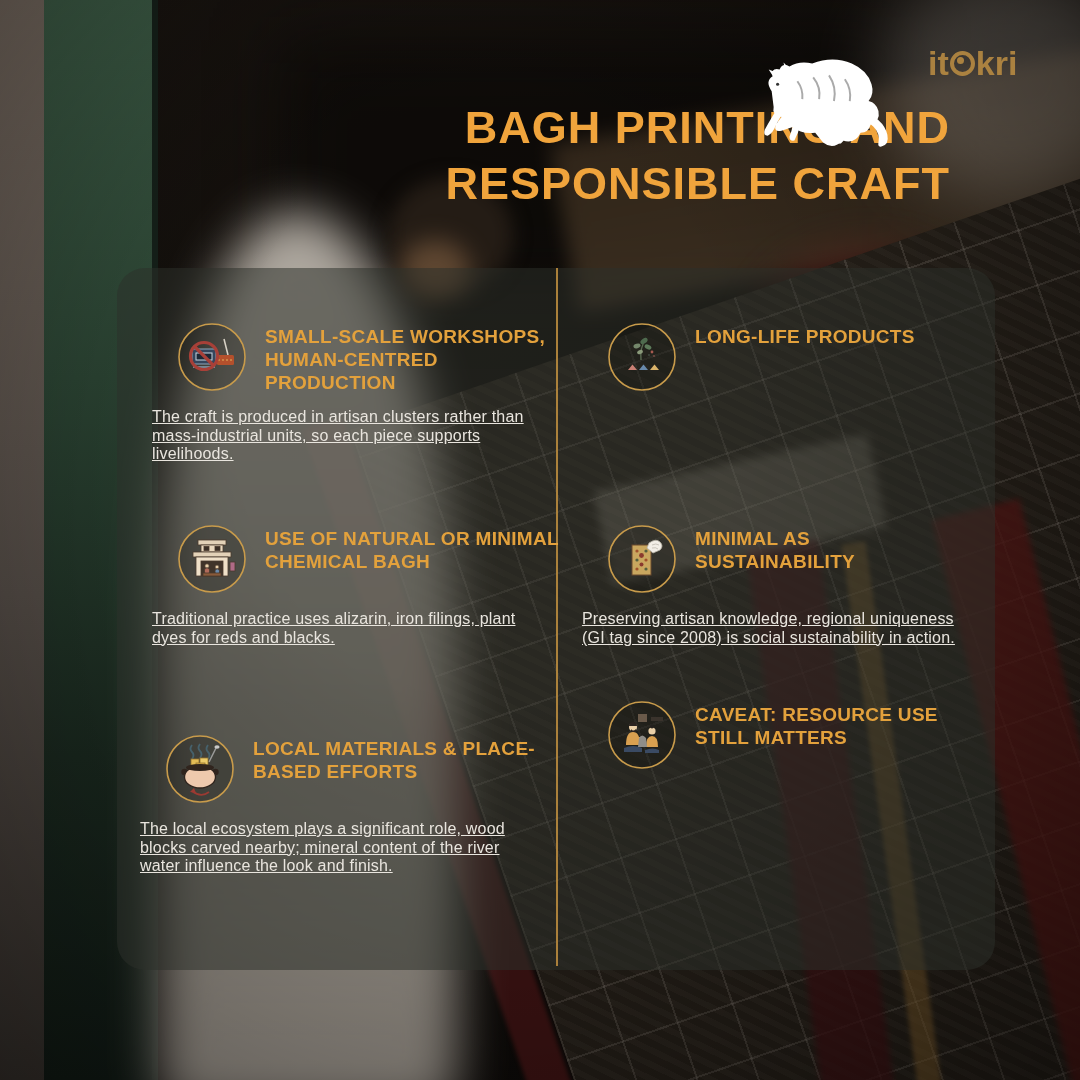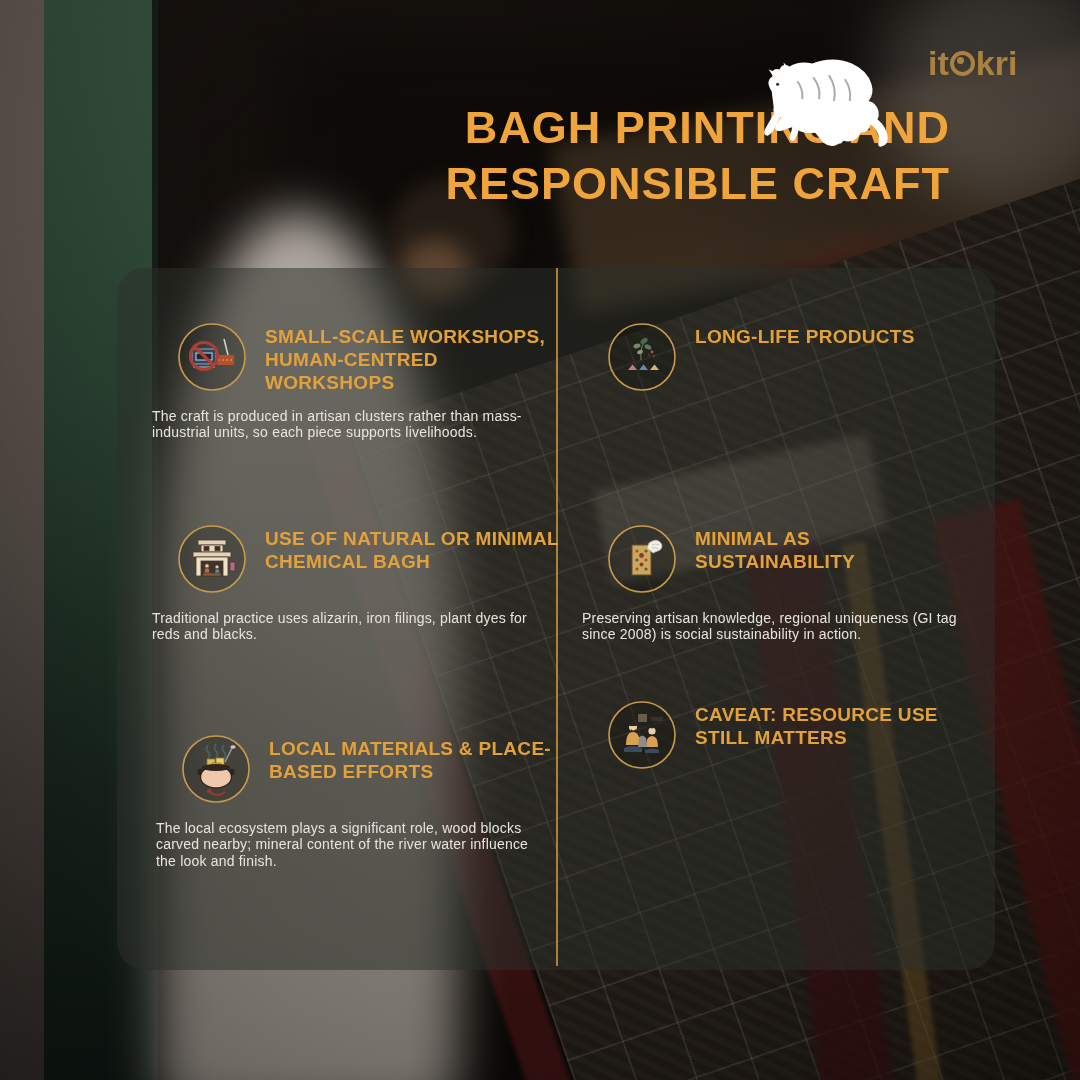--- a/index.html
+++ b/index.html
@@ -58,24 +58,24 @@
 
   
   .panel{left:117px;top:268px;width:878px;height:702px;border-radius:28px;
     background:rgba(44,48,42,.52);}
   .divider{left:556px;top:268px;width:2px;height:698px;background:#B98B3E;opacity:.9;}
   .card{width:396px;}
   .card-head{display:flex;gap:18px;align-items:flex-start;height:86px;padding-left:25px;}
   .icon-wrap{width:70px;height:70px;flex:none;}
   .card-title{margin-top:3px;color:#E3A13C;font-weight:bold;font-size:19px;line-height:1.22;letter-spacing:.3px;}
   .card-title div{white-space:nowrap;}
-  .card-body{color:#E9E5DE;font-size:14px;line-height:1.17;letter-spacing:.2px;max-width:396px;}
+  .card-body{color:#E9E5DE;font-size:16px;line-height:1.17;letter-spacing:.2px;max-width:396px;text-decoration:underline;}
   .c0{left:152px;top:322px;} .c1{left:582px;top:322px;}
   .c2{left:152px;top:524px;} .c3{left:582px;top:524px;}
-  .c4{left:156px;top:734px;} .c5{left:582px;top:700px;}
+  .c4{left:140px;top:734px;} .c5{left:582px;top:700px;}
 </style>
 </head>
 <body>
 
 <div class="canvas">
 
   <div class="abs bg-wall"></div>
   <div class="abs bg-door"></div>
   <div class="abs bg-dark-top"></div>
   <div class="abs bg-wood"></div>
@@ -122,21 +122,21 @@
         <line x1="16" y1="45" x2="38" y2="45" stroke="#8fa6bc" stroke-width="1.4"></line>
         <line x1="47" y1="17" x2="51" y2="33" stroke="#d8d2c6" stroke-width="1.6"></line>
         <rect x="40" y="33" width="17" height="10" rx="1.5" fill="#b4502c"></rect>
         <path d="M41,38 h15" stroke="#e0b25c" stroke-width="1.2" stroke-dasharray="2 2" fill="none"></path>
         <circle cx="27" cy="34" r="13.5" fill="none" stroke="#a84038" stroke-width="3.2"></circle>
         <line x1="17.5" y1="24.5" x2="36.5" y2="43.5" stroke="#a84038" stroke-width="3.2"></line>
       </svg>
       <div class="card-title">
         <div>SMALL-SCALE WORKSHOPS,</div>
         <div>HUMAN-CENTRED</div>
-        <div>WORKSHOPS</div>
+        <div>PRODUCTION</div>
       </div>
     </div>
     <div class="card-body">The craft is produced in artisan clusters rather than mass-industrial units, so each piece supports livelihoods.</div>
   </div>
 
   <div class="abs card c1">
     <div class="card-head">
       <svg class="icon-wrap" viewBox="0 0 70 70">
         <circle cx="35" cy="35" r="33" fill="rgba(10,10,8,.25)" stroke="#C89B4B" stroke-width="1.6"></circle>
         <path d="M34,38 C33,30 34,24 39,16" stroke="#5a6a52" fill="none" stroke-width="1.4"></path>

